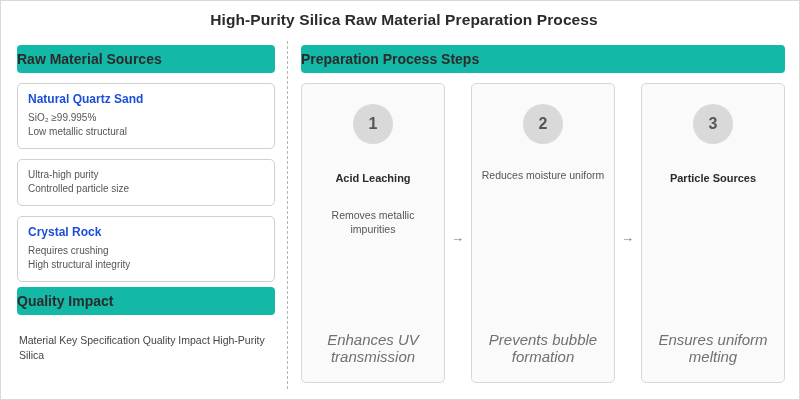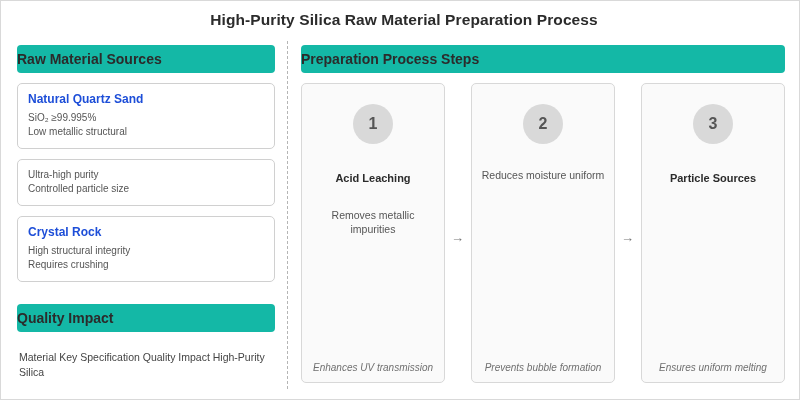--- a/index.html
+++ b/index.html
@@ -66,21 +66,21 @@
     font-weight: bold;
     color: #1d4ed8;
     margin-bottom: 5px;
   }
   .source-line {
     font-size: 10px;
     color: #555555;
     line-height: 14px;
   }
   .quality-header {
-    margin-top: 22px;
+    margin-top: 5px;
   }
   .quality-text {
     font-size: 10.5px;
     color: #444444;
     line-height: 14.5px;
     margin-top: 18px;
     padding-left: 2px;
   }
   
   .v-divider {
@@ -138,22 +138,22 @@
     font-size: 10.5px;
     color: #555555;
     margin-top: 24px;
     padding: 0 6px;
     line-height: 14px;
   }
   .step-footer {
     position: absolute;
     left: 0;
     right: 0;
-    bottom: 9px;
-    font-size: 10px;
+    bottom: 17px;
+    font-size: 15px;
     font-style: italic;
     color: #707070;
   }
   .arrow {
     position: absolute;
     top: 148px;
     font-size: 13px;
     color: #777777;
     line-height: 1;
   }
@@ -179,22 +179,22 @@
         <div class="source-line">Low metallic structural</div>
       </div>
 
       <div class="source-card">
         <div class="source-line">Ultra-high purity</div>
         <div class="source-line">Controlled particle size</div>
       </div>
 
       <div class="source-card">
         <div class="source-name">Crystal Rock</div>
+        <div class="source-line">Requires crushing</div>
         <div class="source-line">High structural integrity</div>
-        <div class="source-line">Requires crushing</div>
       </div>
 
       <div class="section-header quality-header">Quality Impact</div>
       <div class="quality-text">Material Key Specification Quality Impact High-Purity Silica</div>
     </div>
 
     <div class="v-divider"></div>
 
     <div class="right-col">
 

